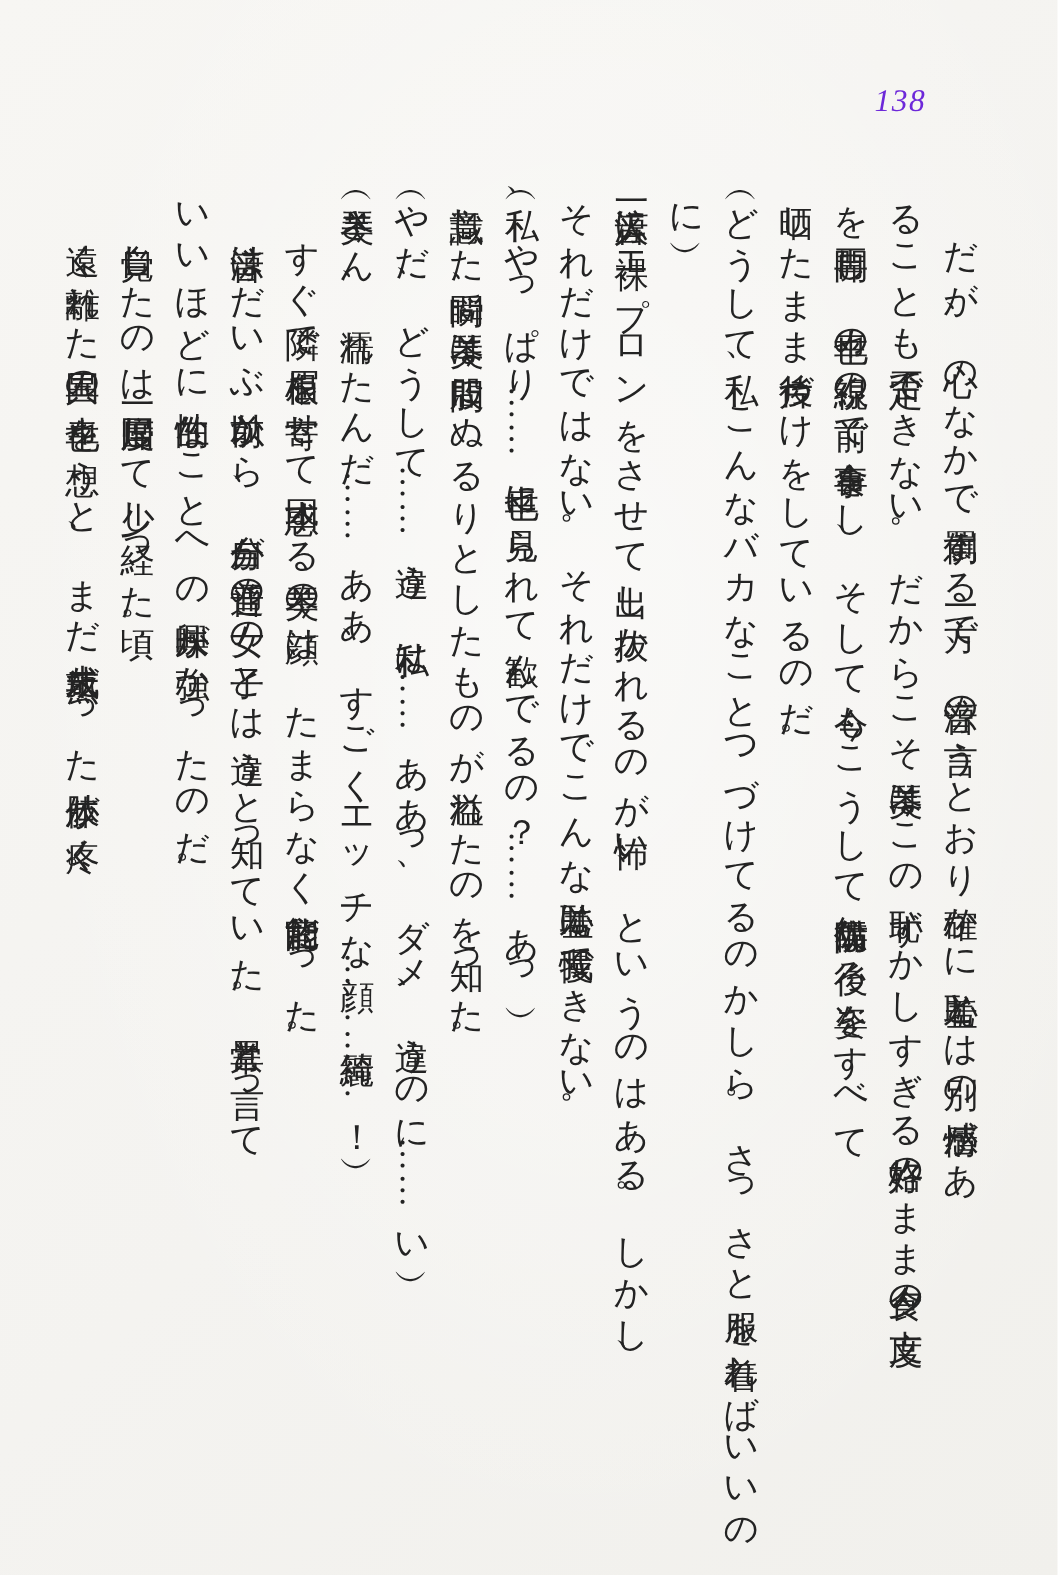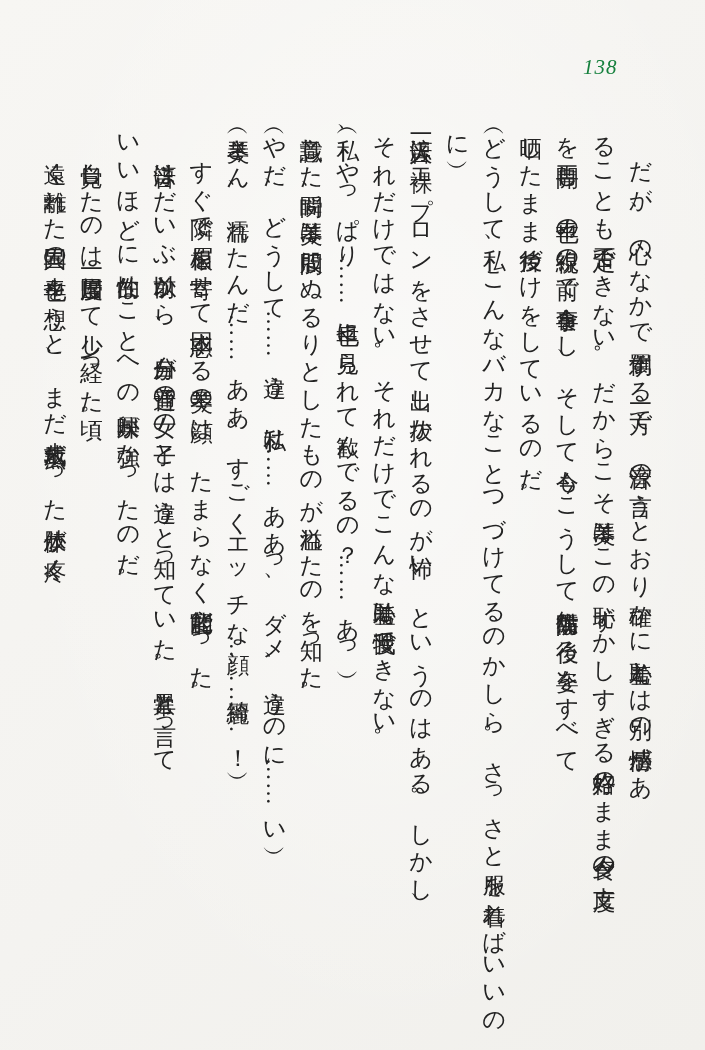--- a/index.html
+++ b/index.html
@@ -19,21 +19,21 @@
   .page {
     position: absolute;
     inset: 0;
   }
   .page-number {
     position: absolute;
     top: 55px;
     left: 583px;
     font-size: 21px;
     font-style: italic;
-    color: #15803d;
+    color: #6d28d9;
     letter-spacing: 1px;
   }
   .text-block {
     position: absolute;
     top: 120px;
     right: 47px;
     width: 592px;
     height: 922px;
     writing-mode: vertical-rl;
     text-orientation: mixed;

